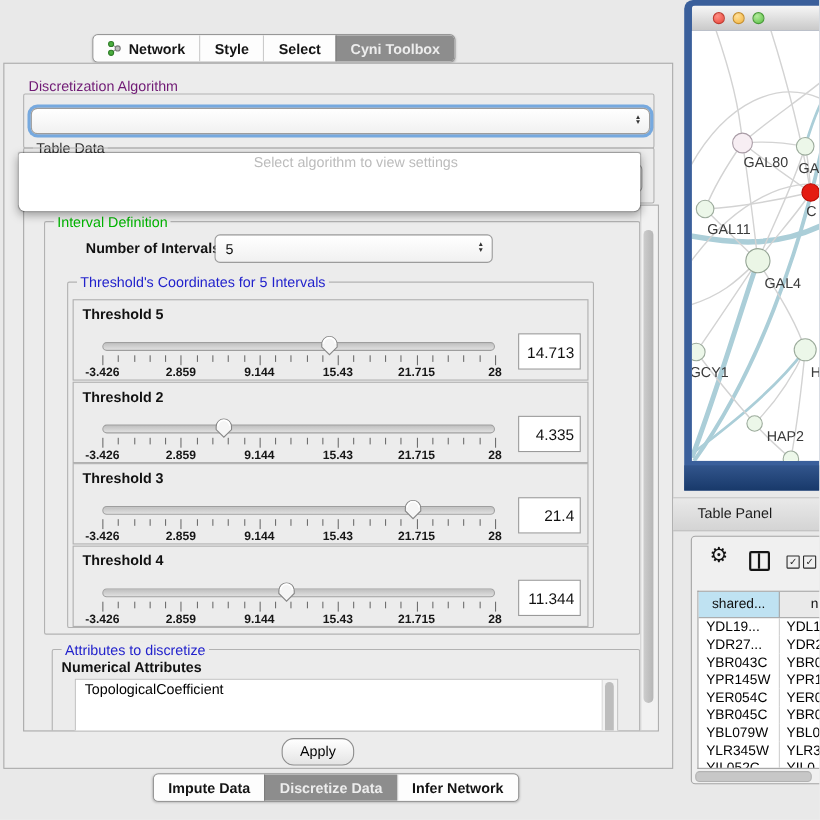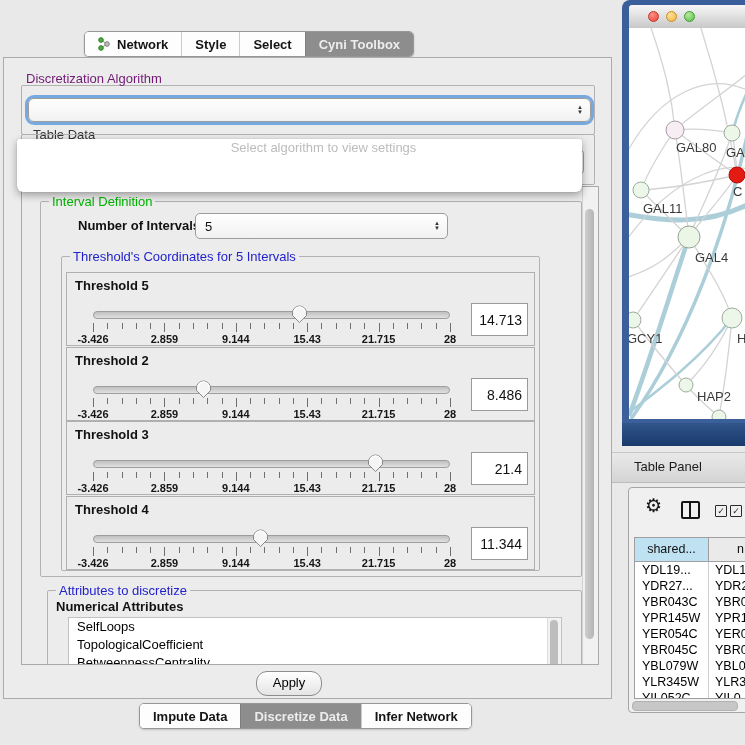--- a/index.html
+++ b/index.html
@@ -258,21 +258,21 @@
                       <span class="tlabel" style="left: 40%;">9.144</span>
                       <span class="tlabel" style="left: 60%;">15.43</span>
                       <span class="tlabel" style="left: 80%;">21.715</span>
                       <span class="tlabel" style="left: 100%;">28</span>
                     </div>
                     <div class="handle" style="left: calc(31% - 8.5px);"><svg width="17" height="19" viewBox="0 0 17 19">
                         <path d="M1.5 8 A7 7 0 0 1 15.5 8 V10.5 L8.5 17.5 L1.5 10.5 Z" fill="#f5f5f5" stroke="#878787"></path>
                         <path d="M3 7.4 A5.5 5.5 0 0 1 14 7.4" fill="none" stroke="#ffffff" stroke-width="1.5"></path>
                       </svg></div>
                   </div>
-                  <div class="thr-value">8.486</div>
+                  <div class="thr-value">4.335</div>
                 </div>
                 <div class="thr-box" style="top: 164px;">
                   <div class="thr-title">Threshold 3</div>
                   <div class="slider">
                     <div class="track"></div>
                     <div class="ticks">
                       <span class="tick major" style="left: 0%;"></span>
                       <span class="tick" style="left: 4%;"></span>
                       <span class="tick" style="left: 8%;"></span>
                       <span class="tick" style="left: 12%;"></span>
@@ -363,23 +363,21 @@
                 </div>
               </div>
           </div>
         </div>
 
         <div id="attrGrp" class="grp">
           <span class="grp-title t-blue">Attributes to discretize</span>
           <span id="attrSub">Numerical Attributes</span>
           <div id="attrList">
             <div id="attrItems">
-                <div class="attr-item">SelfLoops</div>
                 <div class="attr-item">TopologicalCoefficient</div>
-                <div class="attr-item">BetweennessCentrality</div>
               </div>
             <div id="attrSb">
                 <div id="attrSbThumb"></div>
               </div>
           </div>
         </div>
 
         <div class="vsb">
             <div class="vsb-thumb"></div>
           </div>

